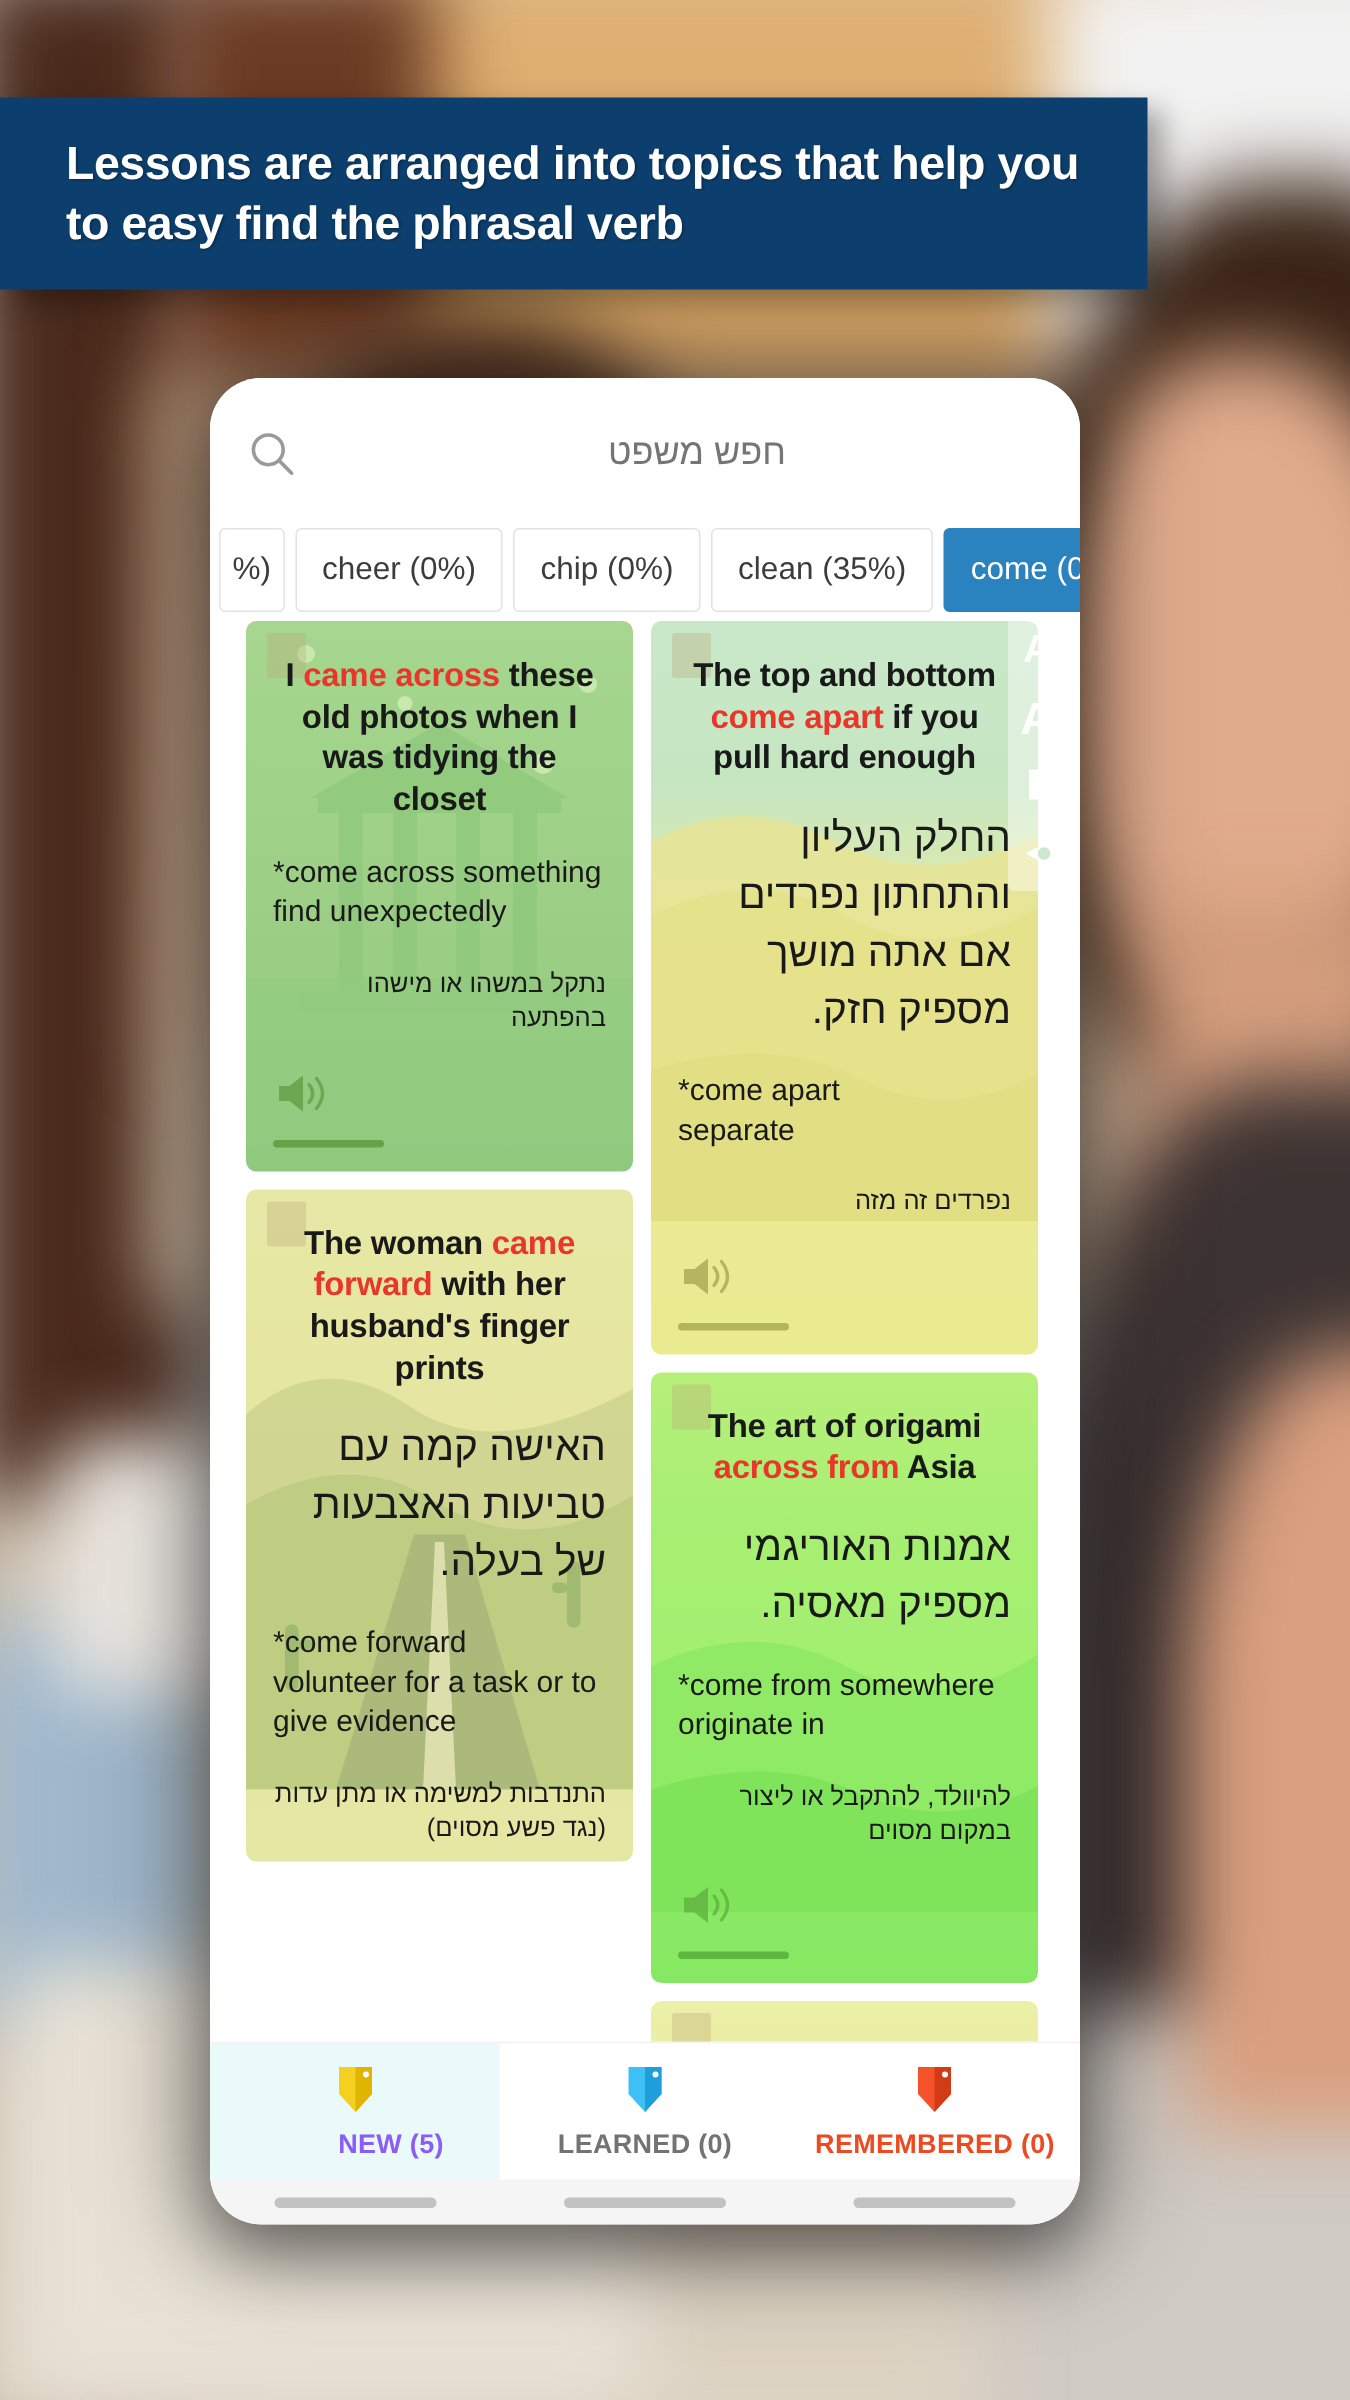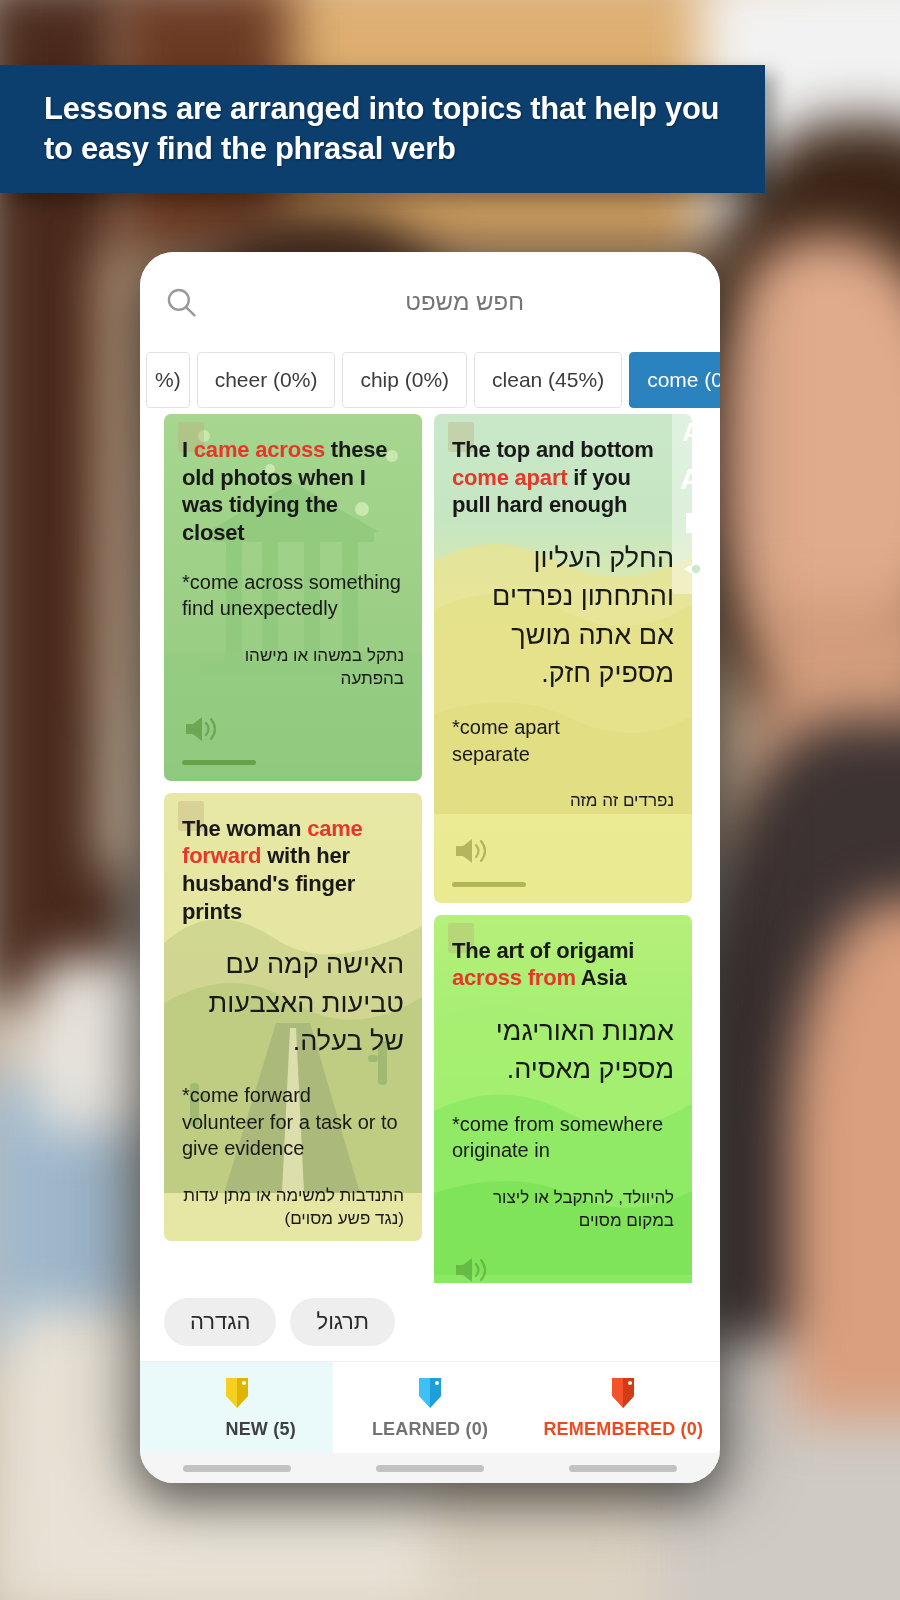--- a/index.html
+++ b/index.html
@@ -112,20 +112,21 @@
     position: relative; border-radius: 7px; overflow: hidden;
     padding: 22px 18px 10px 18px; color: #191919;
   }
   .card .corner-sq {
     position: absolute; left: 14px; top: 8px; width: 26px; height: 30px;
     background: rgba(190,170,120,.35); border-radius: 2px;
   }
   .card .en {
     position: relative; font-size: 22px; font-weight: 700; line-height: 1.26;
     letter-spacing: -.2px;
+    text-align: center;
   }
   .card .en .hl { color: #e8372a; }
   .card .he {
     position: relative; direction: rtl; text-align: right;
     font-size: 27px; line-height: 1.42; margin-top: 20px;
   }
   .card .def {
     position: relative; font-size: 20px; line-height: 1.32; margin-top: 22px;
   }
   .card .hedef {
@@ -210,21 +211,21 @@
       <line x1="15.6" y1="15.6" x2="21.5" y2="21.5" stroke="#9a9a9a" stroke-width="1.7" stroke-linecap="round"></line>
     </svg>
     <input id="search-input" type="text" placeholder="חפש משפט" style="">
 
   </div>
 
   <div id="chips">
     <div class="chip partial">%)</div>
     <div class="chip">cheer (0%)</div>
     <div class="chip">chip (0%)</div>
-    <div class="chip">clean (45%)</div>
+    <div class="chip">clean (35%)</div>
     <div class="chip active">come (0%)</div>
 
   </div>
 
   <div id="cards">
     <div id="cards-col-wrap">
 
       <div class="col left">
 
         <div class="card" style="background:linear-gradient(180deg,#a6d68f 0%,#9ccf85 55%,#8ec97e 100%);">
@@ -358,33 +359,29 @@
       </div>
       <div class="ti">
         <svg viewBox="0 0 26 18" width="26" height="18">
           <path d="M1 9 q12 -9 24 0 q-12 9 -24 0 Z" fill="#fff"></path>
           <circle cx="13" cy="9" r="4.2" fill="#cfe6cf"></circle>
         </svg>
       </div>
     </div>
   </div>
 
-  <div id="actions">
-    <div class="pill">הגדרה</div>
-    <div class="pill">תרגול</div>
-  </div>
 
   <div id="bottomnav">
     <div class="nav active">
       <svg class="tag" viewBox="0 0 30 34">
         <path d="M4 2 h22 v18 l-11 12 L4 20 Z" fill="#f5d020"></path>
         <path d="M15 2 h11 v18 l-11 12 Z" fill="#e0b500"></path>
         <circle cx="22" cy="7" r="2" fill="#fff"></circle>
       </svg>
-      <div class="lbl" style="color:#404040;padding-left:48px;">NEW (5)</div>
+      <div class="lbl" style="color:#8b5cf6;padding-left:48px;">NEW (5)</div>
     </div>
     <div class="nav">
       <svg class="tag" viewBox="0 0 30 34">
         <path d="M4 2 h22 v18 l-11 12 L4 20 Z" fill="#3fc0f5"></path>
         <path d="M15 2 h11 v18 l-11 12 Z" fill="#1e9fdc"></path>
         <circle cx="22" cy="7" r="2" fill="#fff"></circle>
       </svg>
       <div class="lbl" style="color:#737373;">LEARNED (0)</div>
     </div>
     <div class="nav">

